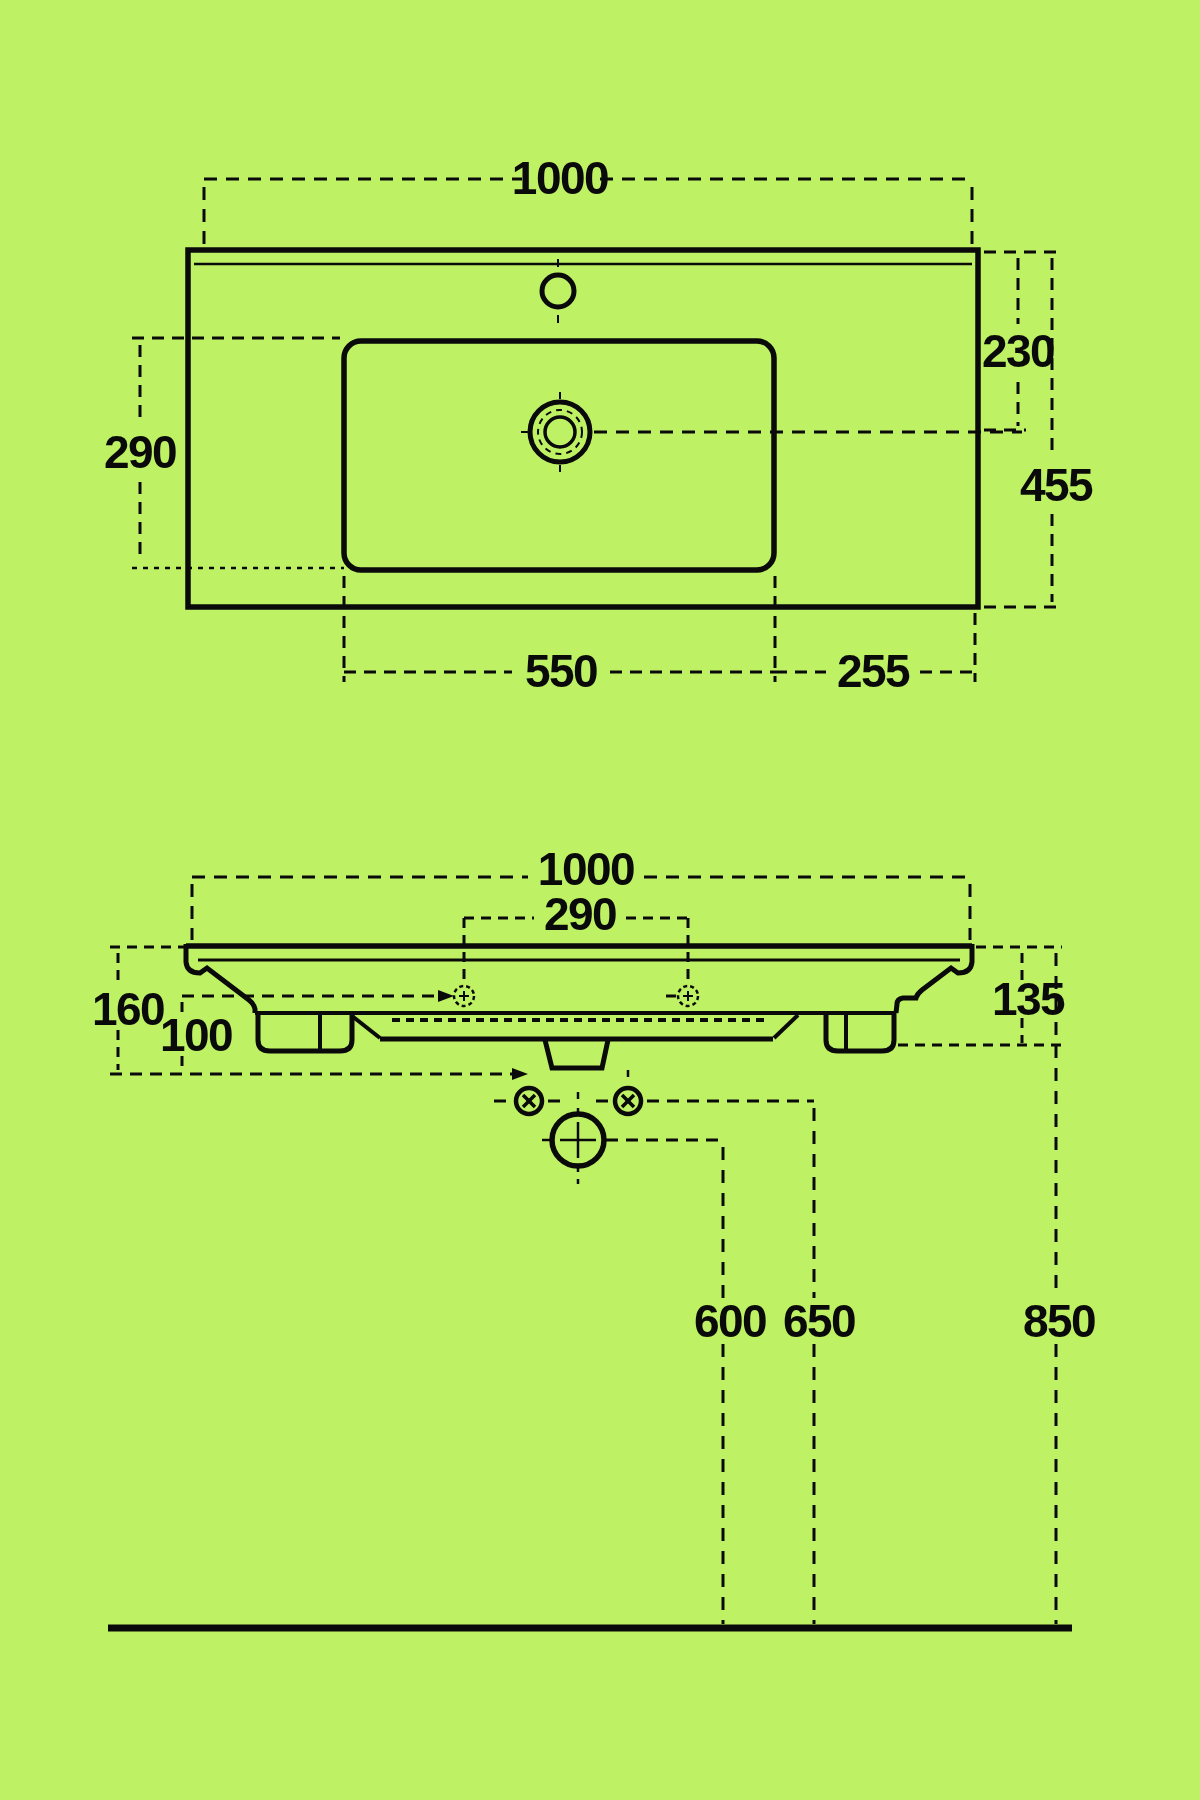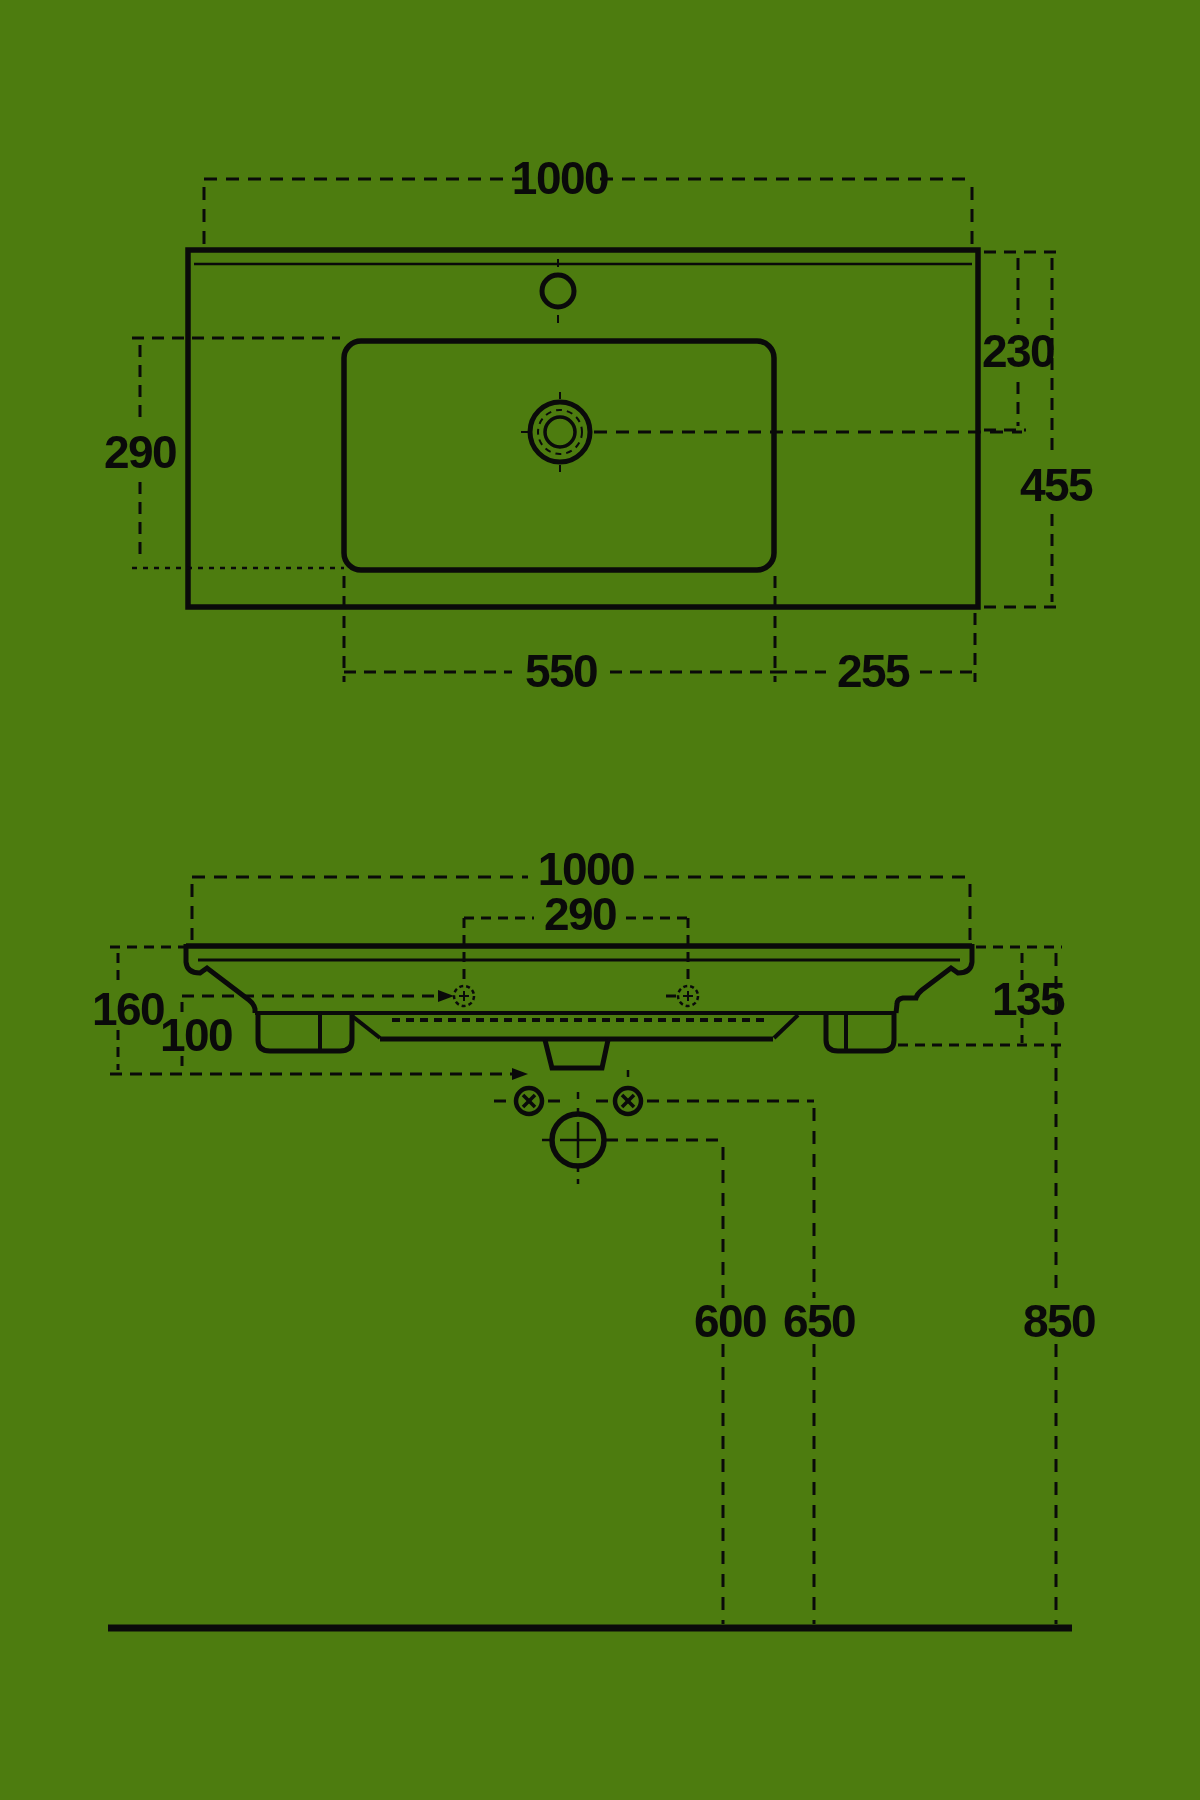--- a/index.html
+++ b/index.html
@@ -1,19 +1,19 @@
 <!DOCTYPE html>
 <html><head>
 <meta charset="utf-8">
 <style>
   html,body{margin:0;padding:0;background:#ffffff;}
   .page{
     position:relative;
     width:1200px;height:1800px;
-    background:#4d7c0f;
+    background:#bef264;
     font-family:"Liberation Sans", sans-serif;
     overflow:hidden;
   }
   svg{display:block;}
   text.dim{
     font-family:"Liberation Sans", sans-serif;
     font-weight:bold;
     font-size:46px;
     letter-spacing:-1.5px;
     fill:#0a0a0a;

